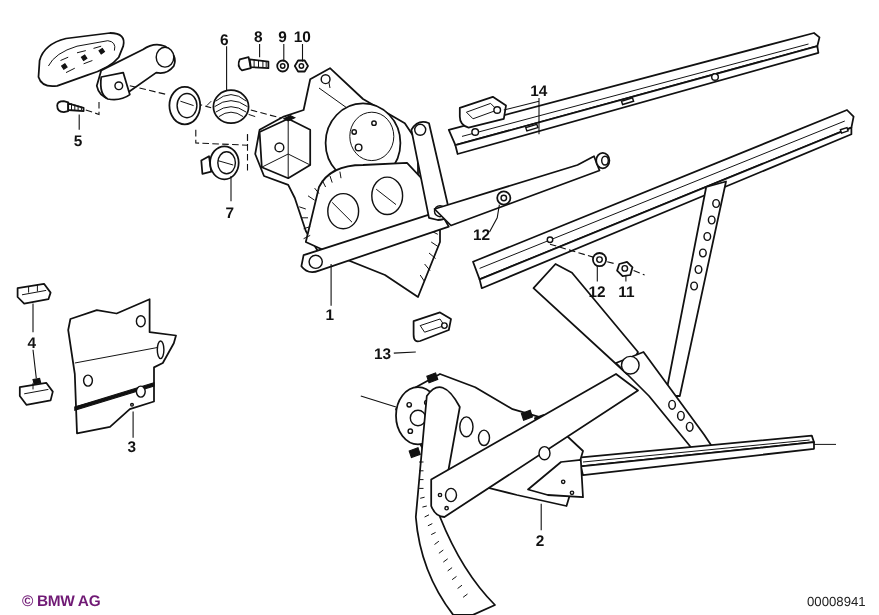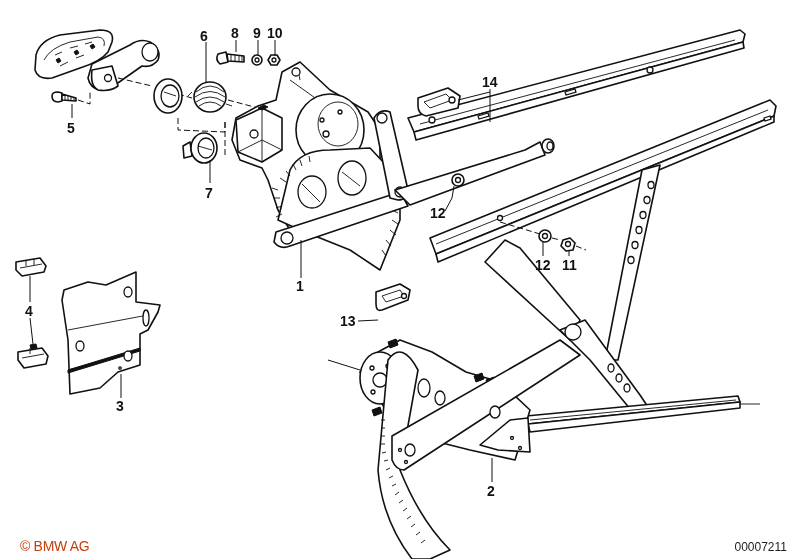--- a/index.html
+++ b/index.html
@@ -5,21 +5,21 @@
   html, body { margin: 0; padding: 0; background: #ffffff; }
   body { width: 799px; height: 559px; position: relative; overflow: hidden; font-family: "Liberation Sans", sans-serif; }
   #diagram { position: absolute; left: 0; top: 0; width: 799px; height: 559px; }
   .part { fill: #ffffff; stroke: #111111; stroke-width: 1.6; stroke-linejoin: round; }
   .thin { fill: none; stroke: #111111; stroke-width: 0.9; }
   .hole { fill: #ffffff; stroke: #111111; stroke-width: 1.3; }
   .dark { fill: #111111; stroke: #111111; stroke-width: 1; }
   .leader { fill: none; stroke: #111111; stroke-width: 1; }
   .dash { fill: none; stroke: #111111; stroke-width: 1; stroke-dasharray: 6 3; }
   .callout { font-family: "Liberation Sans", sans-serif; font-weight: bold; font-size: 14px; fill: #111111; }
-  .footer-left { position: absolute; left: 20px; top: 538px; font-family: "Liberation Sans", sans-serif; font-weight: normal; font-size: 14px; color: #c2410c; letter-spacing: -0.3px; text-align: right; }
+  .footer-left { position: absolute; left: 20px; top: 538px; font-family: "Liberation Sans", sans-serif; font-weight: bold; font-size: 14px; color: #701a75; letter-spacing: -0.3px; text-align: right; }
   .footer-right { position: absolute; right: 12px; top: 540px; font-family: "Liberation Sans", sans-serif; font-size: 12px; color: #222222; }
 </style>
 </head>
 <body>
 
 <svg id="diagram" viewBox="0 0 799 559" xmlns="http://www.w3.org/2000/svg">
 
   <g>
     <path class="part" d="M36,55 Q40,40 60,35 L100,30 Q115,30 112,42 L108,52 Q100,62 80,68 L52,78 Q38,80 35,70 Z"></path>
     <path class="thin" d="M44,60 Q50,48 70,42 L98,37 Q106,38 104,46"></path>
@@ -264,13 +264,13 @@
   <text class="callout" x="253" y="38">9</text>
   <text class="callout" x="267" y="38">10</text>
   <text class="callout" x="562" y="270">11</text>
   <text class="callout" x="430" y="218">12</text>
   <text class="callout" x="535" y="270">12</text>
   <text class="callout" x="340" y="326">13</text>
   <text class="callout" x="482" y="87">14</text>
 </svg>
 
 <div class="footer-left">© BMW AG</div>
-<div class="footer-right">00007211</div>
+<div class="footer-right">00008941</div>
 
 </body></html>

